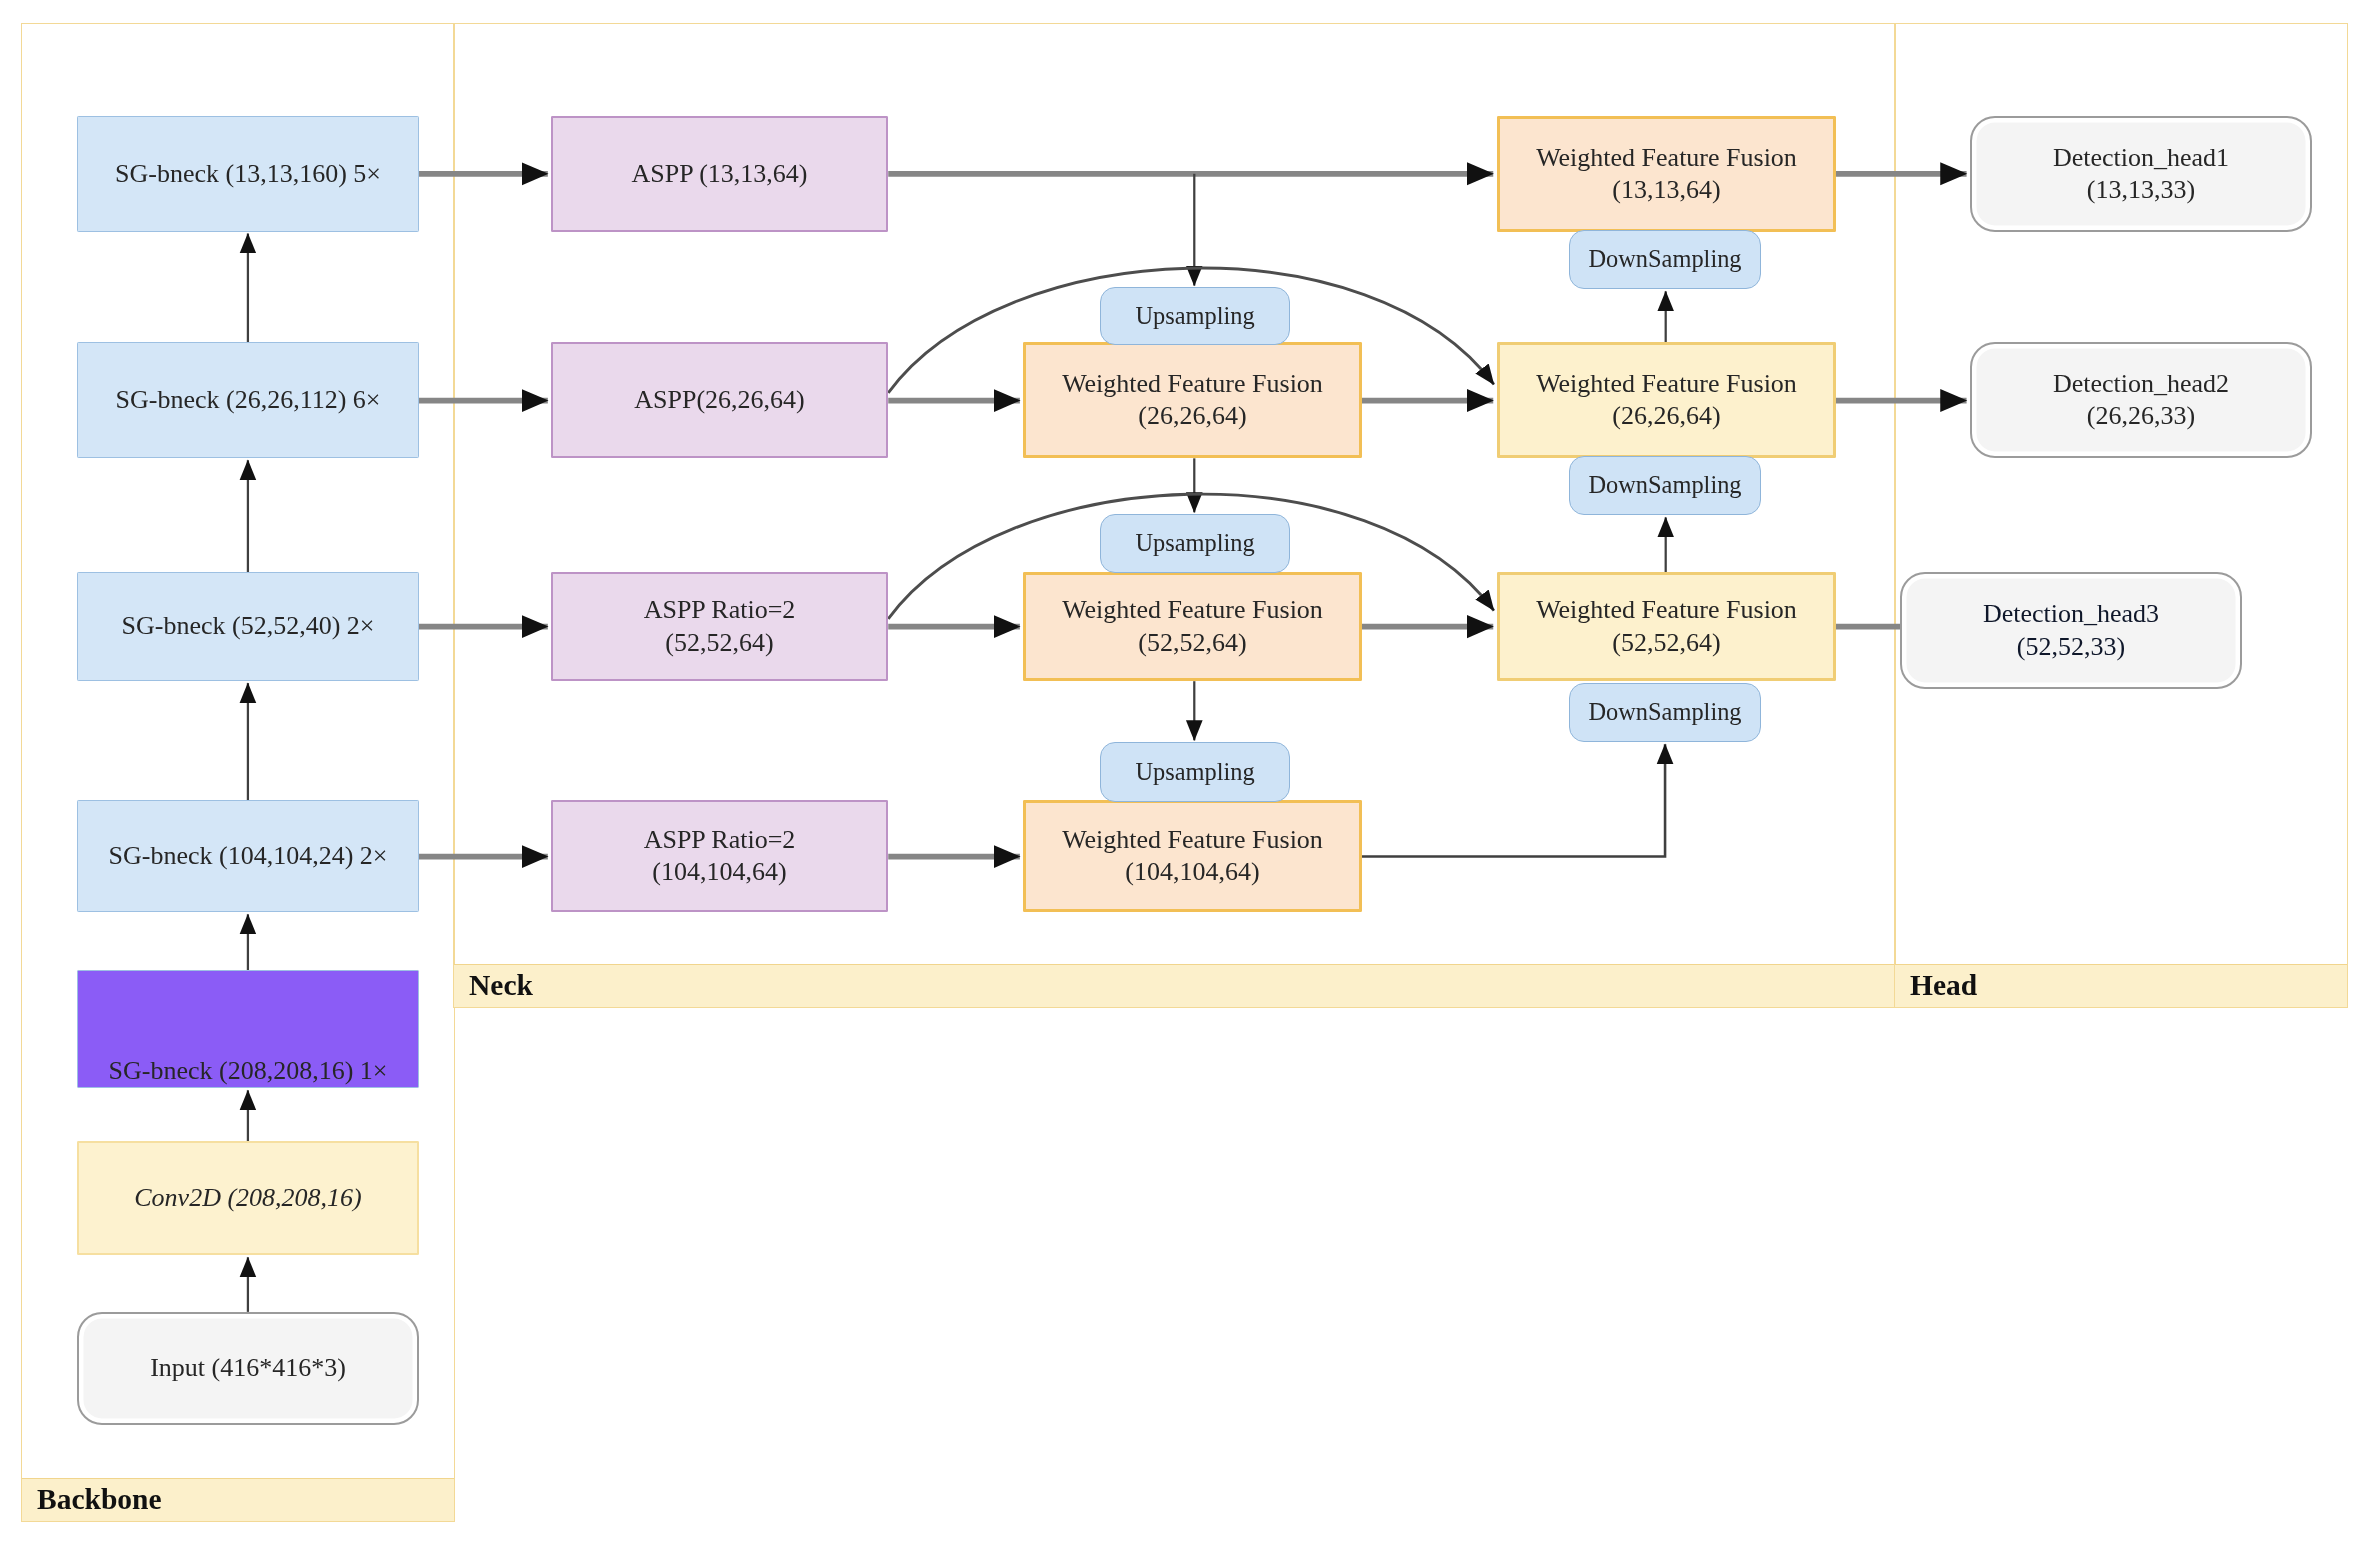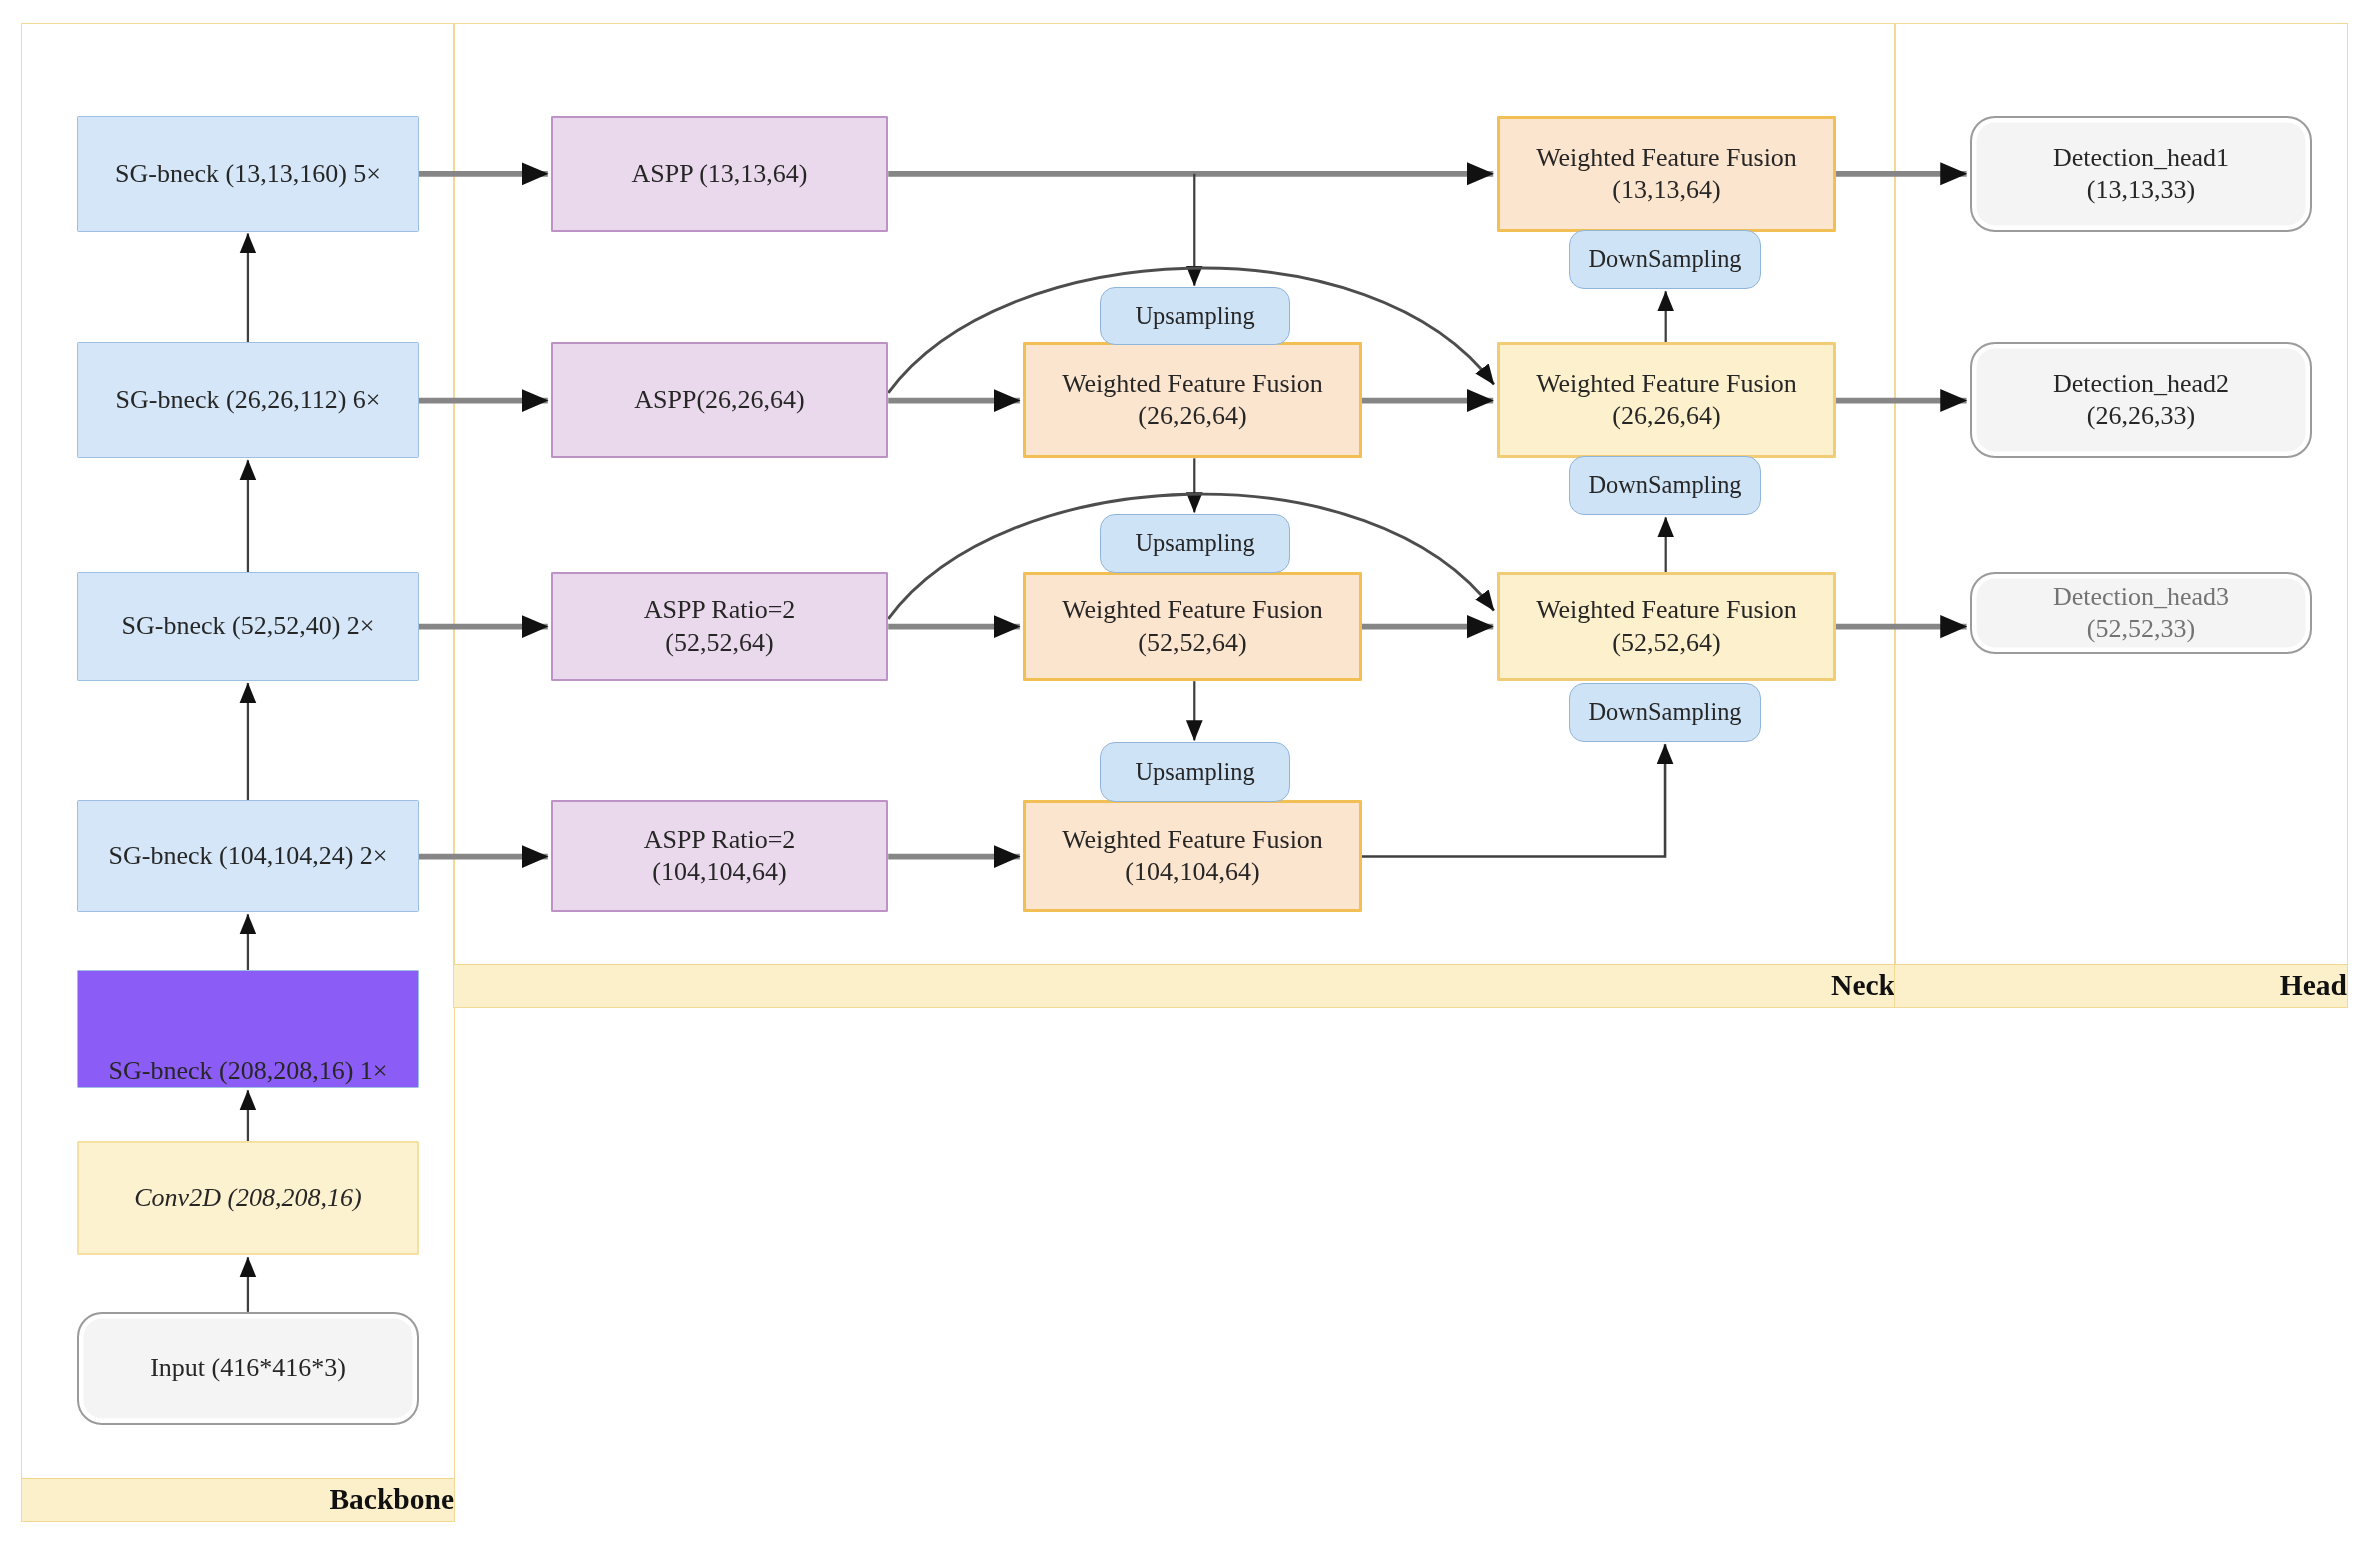--- a/index.html
+++ b/index.html
@@ -15,21 +15,21 @@
     border:1.9px solid #f3d996;
     box-sizing:border-box;
     background:transparent;
   }
   .band{
     position:absolute;
     left:0;right:0;bottom:0;
     height:42px;
     background:#fcf0cb;
     border-top:1.9px solid #f1d58d;
-    display:flex;align-items:center;justify-content:flex-end;
+    display:flex;align-items:center;justify-content:flex-start;
     font-weight:bold;
     font-size:29.5px;
     color:#111;
     padding-left:15px;
   }
   #edges{position:absolute;left:0;top:0;z-index:1;}
   .node{
     position:absolute;
     box-sizing:border-box;
     display:flex;flex-direction:column;
@@ -166,21 +166,21 @@
         <div>(52,52,64)</div>
       </div>
       <div class="node grayinset" style="left: 1970px; top: 116px; width: 342px; height: 116px; background: rgb(244, 244, 244); border: 2.6px solid rgb(155, 155, 155); color: rgb(38, 38, 38);">
         <div>Detection_head1</div>
         <div>(13,13,33)</div>
       </div>
       <div class="node grayinset" style="left: 1970px; top: 342px; width: 342px; height: 116px; background: rgb(244, 244, 244); border: 2.6px solid rgb(155, 155, 155); color: rgb(38, 38, 38);">
         <div>Detection_head2</div>
         <div>(26,26,33)</div>
       </div>
-      <div class="node grayinset" style="left: 1970px; top: 572px; width: 342px; height: 82px; background: rgb(244, 244, 244); border: 2.6px solid rgb(155, 155, 155); color: #737373;">
+      <div class="node grayinset" style="left: 1900px; top: 572px; width: 342px; height: 117px; background: rgb(244, 244, 244); border: 2.6px solid rgb(155, 155, 155); color: #0f172a;">
         <div>Detection_head3</div>
         <div>(52,52,33)</div>
       </div>
       <div class="node small" style="left: 1100px; top: 287px; width: 190px; height: 58px; background: rgb(207, 227, 246); border: 1.9px solid rgb(143, 181, 218); color: rgb(38, 38, 38);">
         <div>Upsampling</div>
       </div>
       <div class="node small" style="left: 1100px; top: 514px; width: 190px; height: 59px; background: rgb(207, 227, 246); border: 1.9px solid rgb(143, 181, 218); color: rgb(38, 38, 38);">
         <div>Upsampling</div>
       </div>
       <div class="node small" style="left: 1100px; top: 742px; width: 190px; height: 60px; background: rgb(207, 227, 246); border: 1.9px solid rgb(143, 181, 218); color: rgb(38, 38, 38);">

